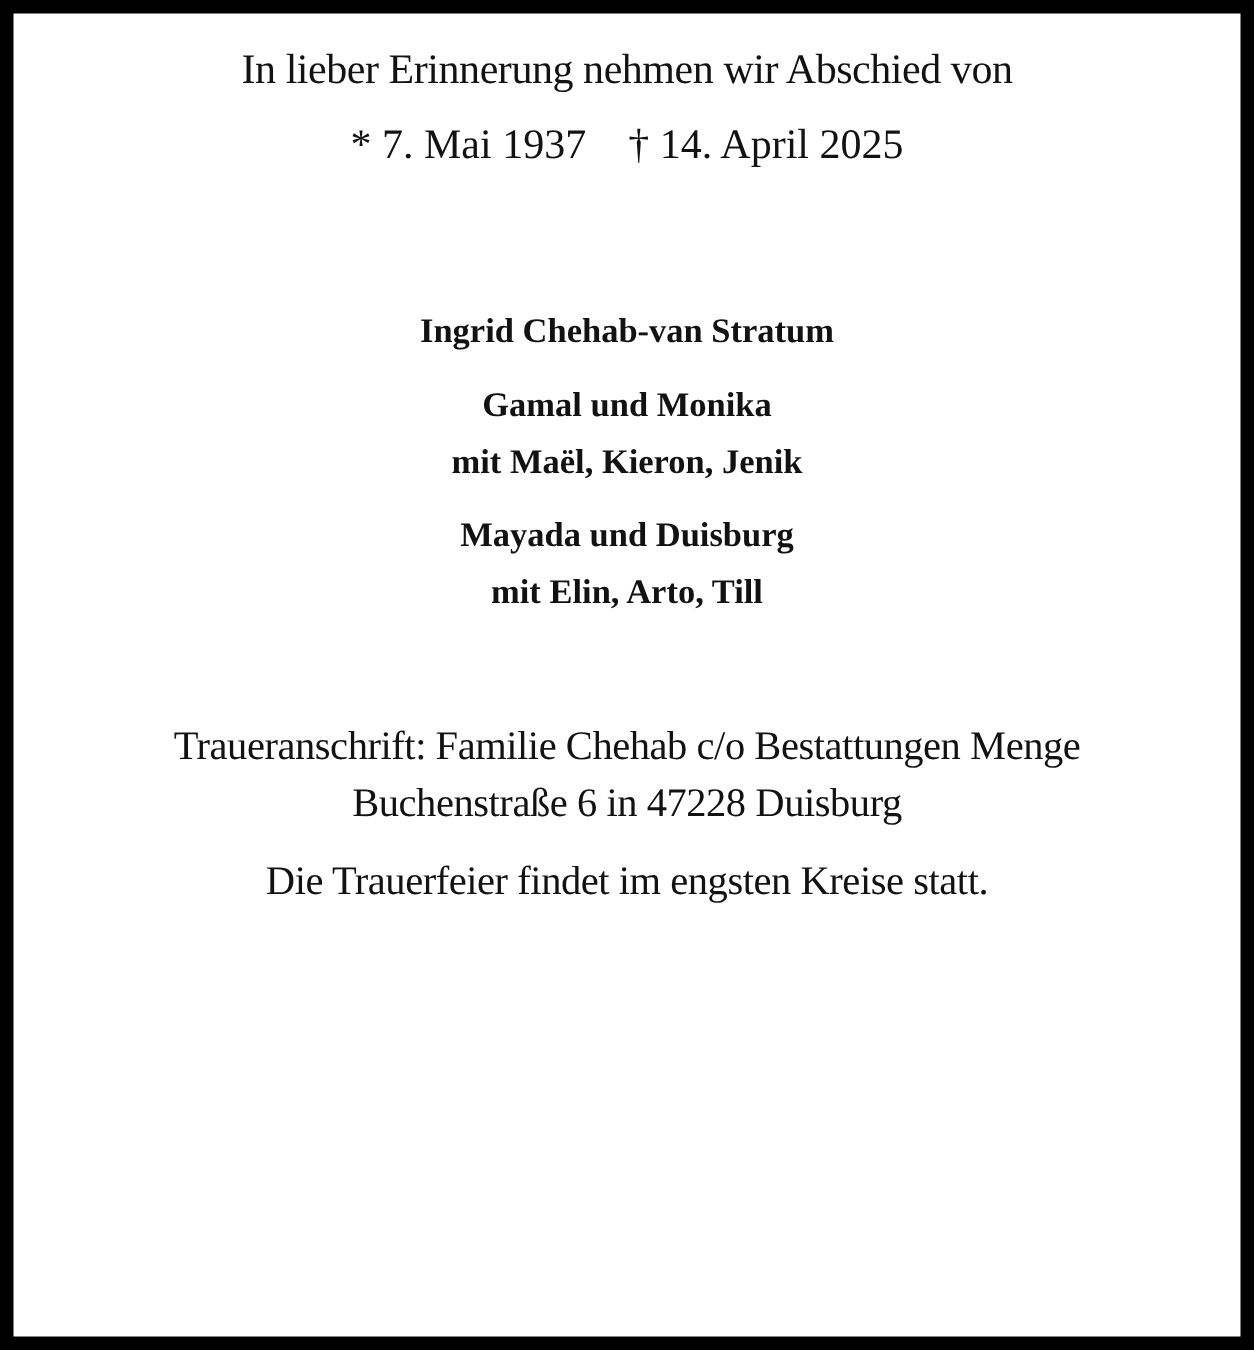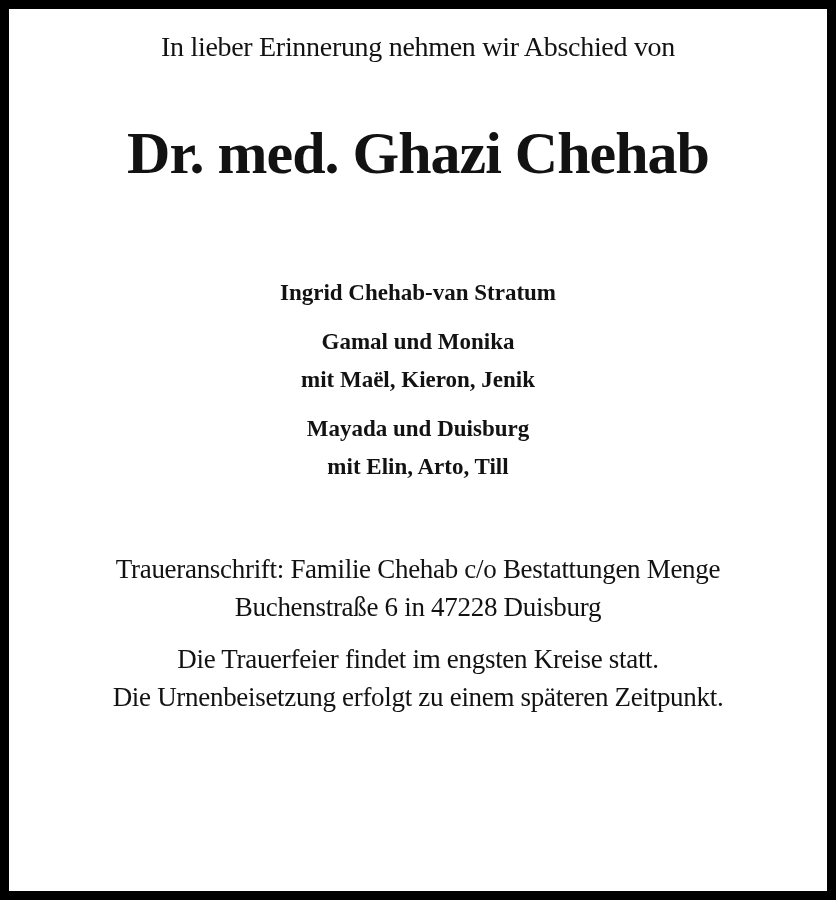--- a/index.html
+++ b/index.html
@@ -67,22 +67,24 @@
     letter-spacing: -0.3px;
   }
 </style>
 </head>
 <body>
 
 <div class="page">
 
   <div class="intro-line">In lieber Erinnerung nehmen wir Abschied von</div>
 
-  <h1 class="deceased-name">Dr. med. Ghazi Chehab</h1>
 
+  <div class="dates-line">
+    <span class="birth-date">* 7. Mai 1937</span><span class="death-date">† 14. April 2025</span>
+  </div>
 
   <div class="mourners">
 
     <div class="mourner-group">
       <div>Ingrid Chehab-van Stratum</div>
     </div>
 
 
     <div class="mourner-group">
       <div>Gamal und Monika</div>
@@ -96,16 +98,15 @@
 
   </div>
 
   <div class="address-block">
     <div>Traueranschrift: Familie Chehab c/o Bestattungen Menge</div>
     <div>Buchenstraße 6 in 47228 Duisburg</div>
   </div>
 
   <div class="funeral-info-block">
     <div>Die Trauerfeier findet im engsten Kreise statt.</div>
-    <div>Die Urnenbeisetzung erfolgt zu einem späteren Zeitpunkt.</div>
   </div>
 
 </div>
 
 </body></html>

